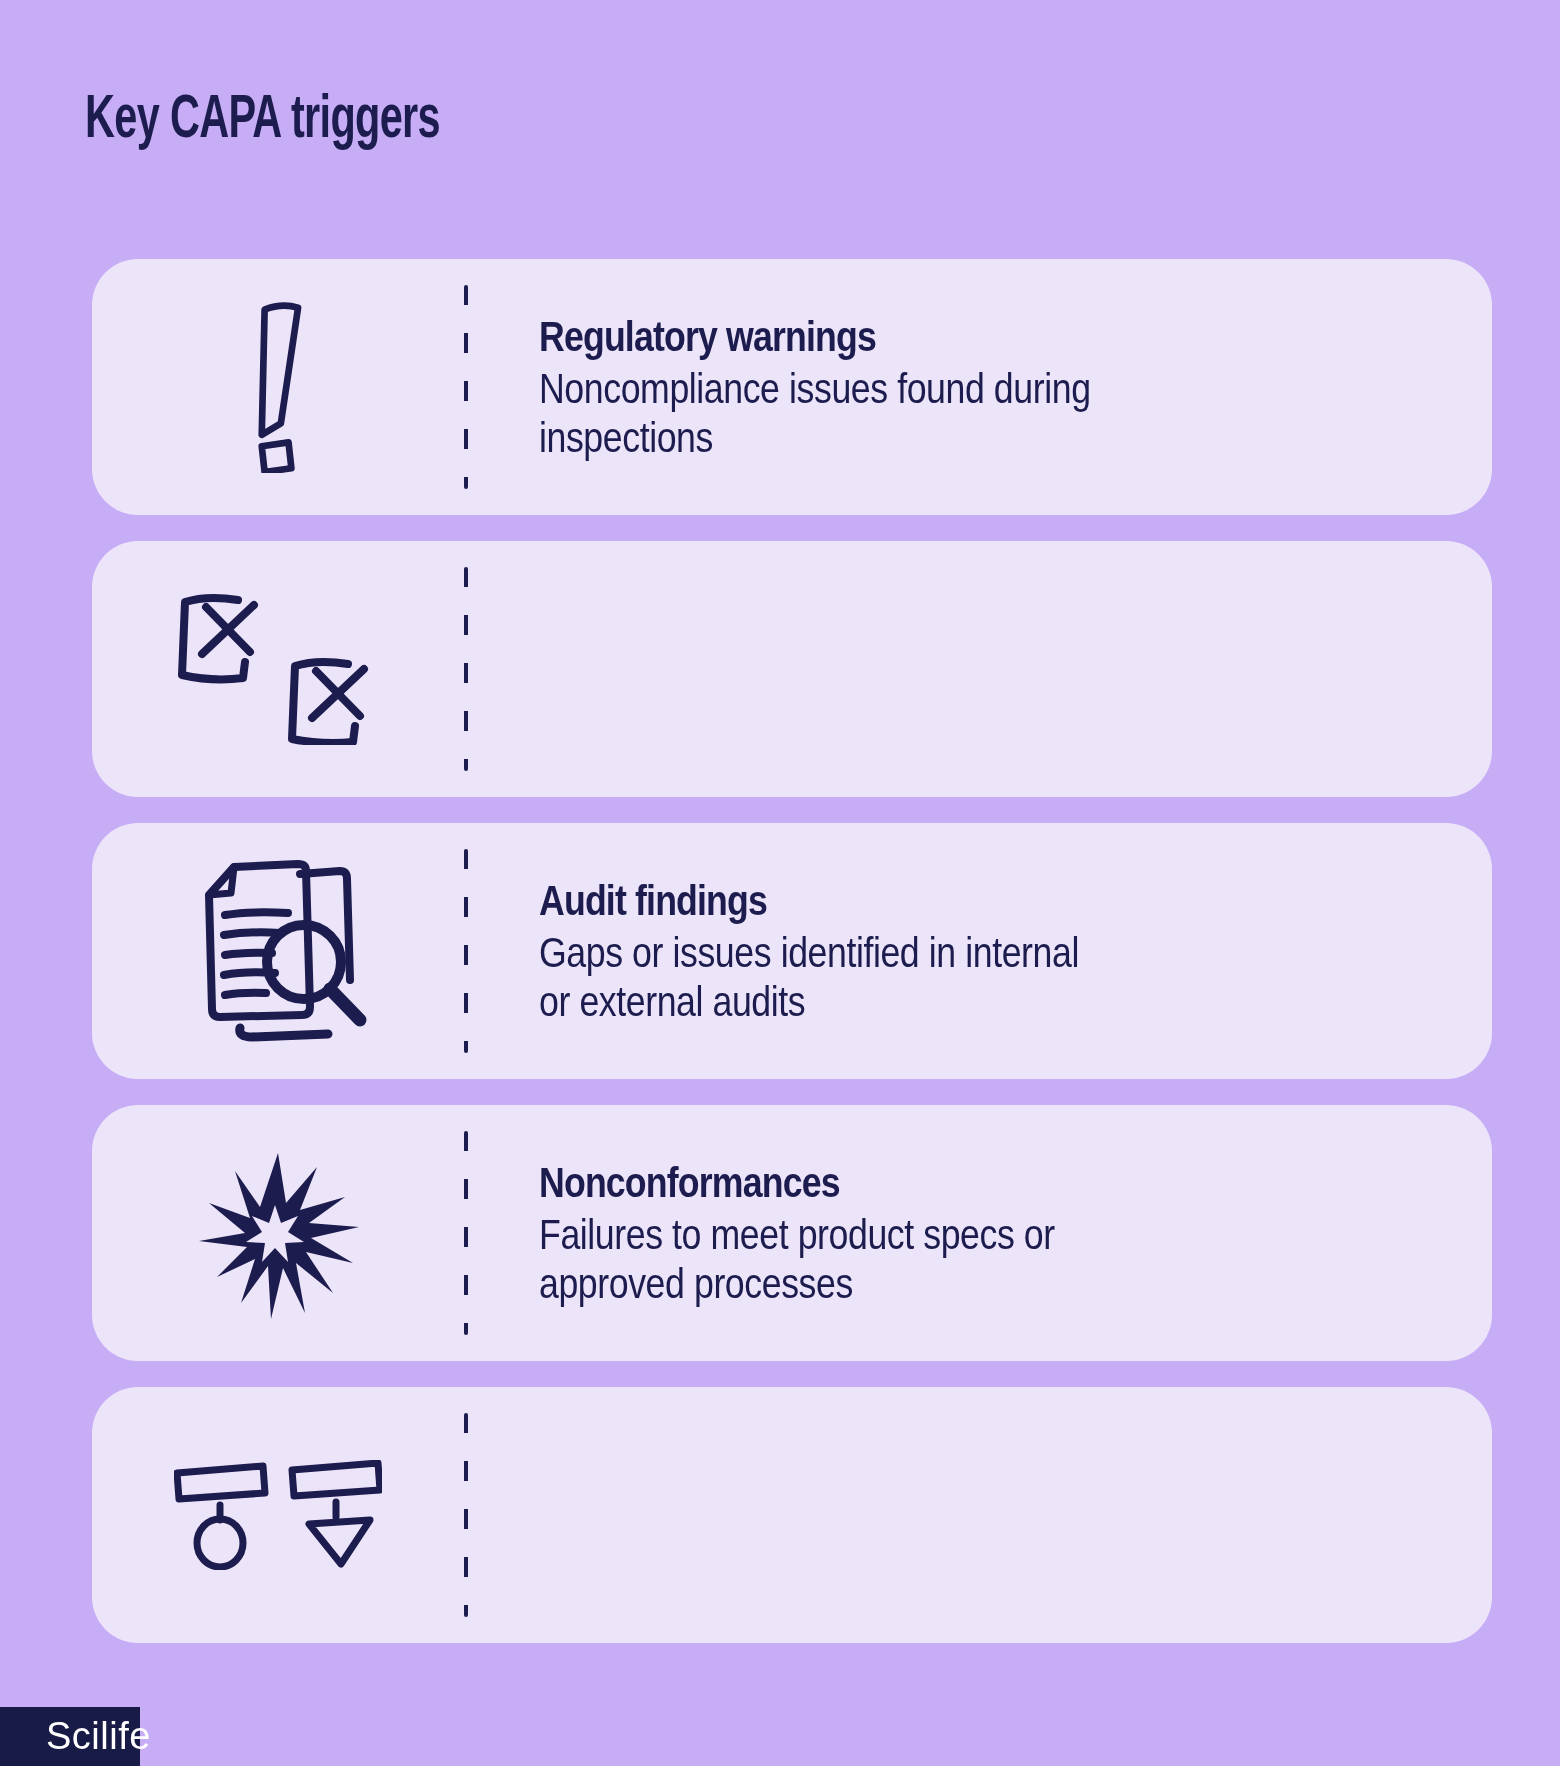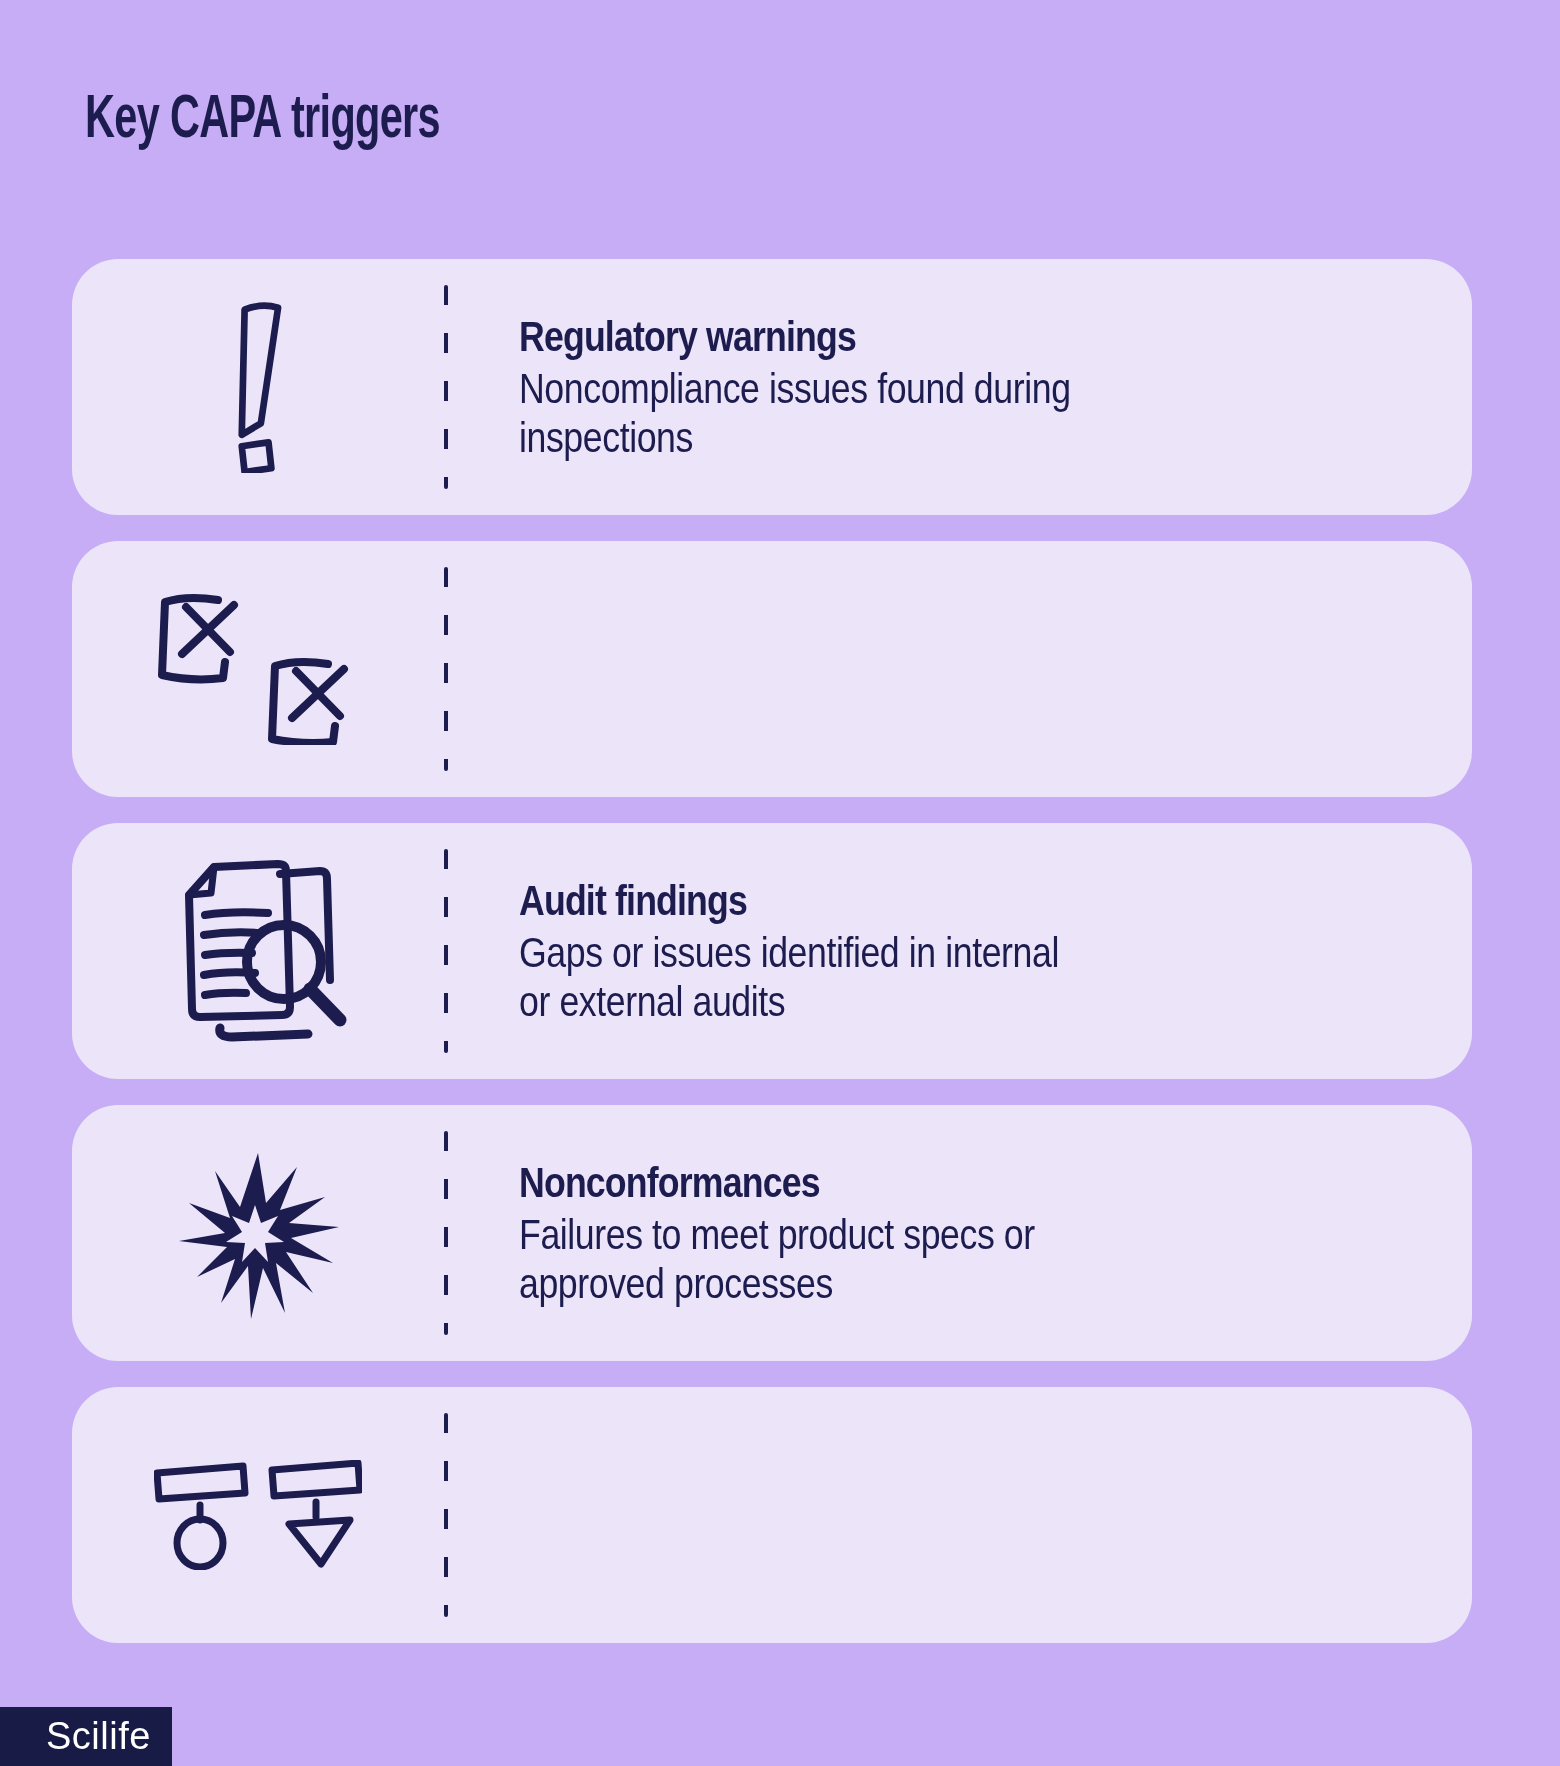--- a/index.html
+++ b/index.html
@@ -29,21 +29,21 @@
     letter-spacing:-1px;
     white-space:nowrap;
   }
   .page-title .squeeze-title{
     display:inline-block;
     transform:scaleX(0.68);
     transform-origin:left center;
   }
   .cards{
     position:absolute;
-    top:259px;left:72px;
+    top:259px;left:92px;
     width:1400px;
   }
   .card{
     height:256px;
     background:var(--card);
     border-radius:46px;
     margin-bottom:26px;
     display:flex;
     align-items:stretch;
   }
@@ -83,21 +83,21 @@
     margin:0;
     font-size:42px;
     font-weight:400;
     letter-spacing:-0.5px;
     line-height:49px;
     white-space:pre-line;
   }
   .footer-logo{
     position:absolute;
     left:0;bottom:0;
-    width:172px;height:59px;
+    width:140px;height:59px;
     background:var(--footer-bg);
     color:var(--footer-text);
     display:flex;
     align-items:center;
     padding-left:46px;
     font-size:38px;
     letter-spacing:0.5px;
   }
   svg{display:block;}
   .stroke{fill:none;stroke:var(--ink);stroke-linejoin:round;stroke-linecap:round;}

